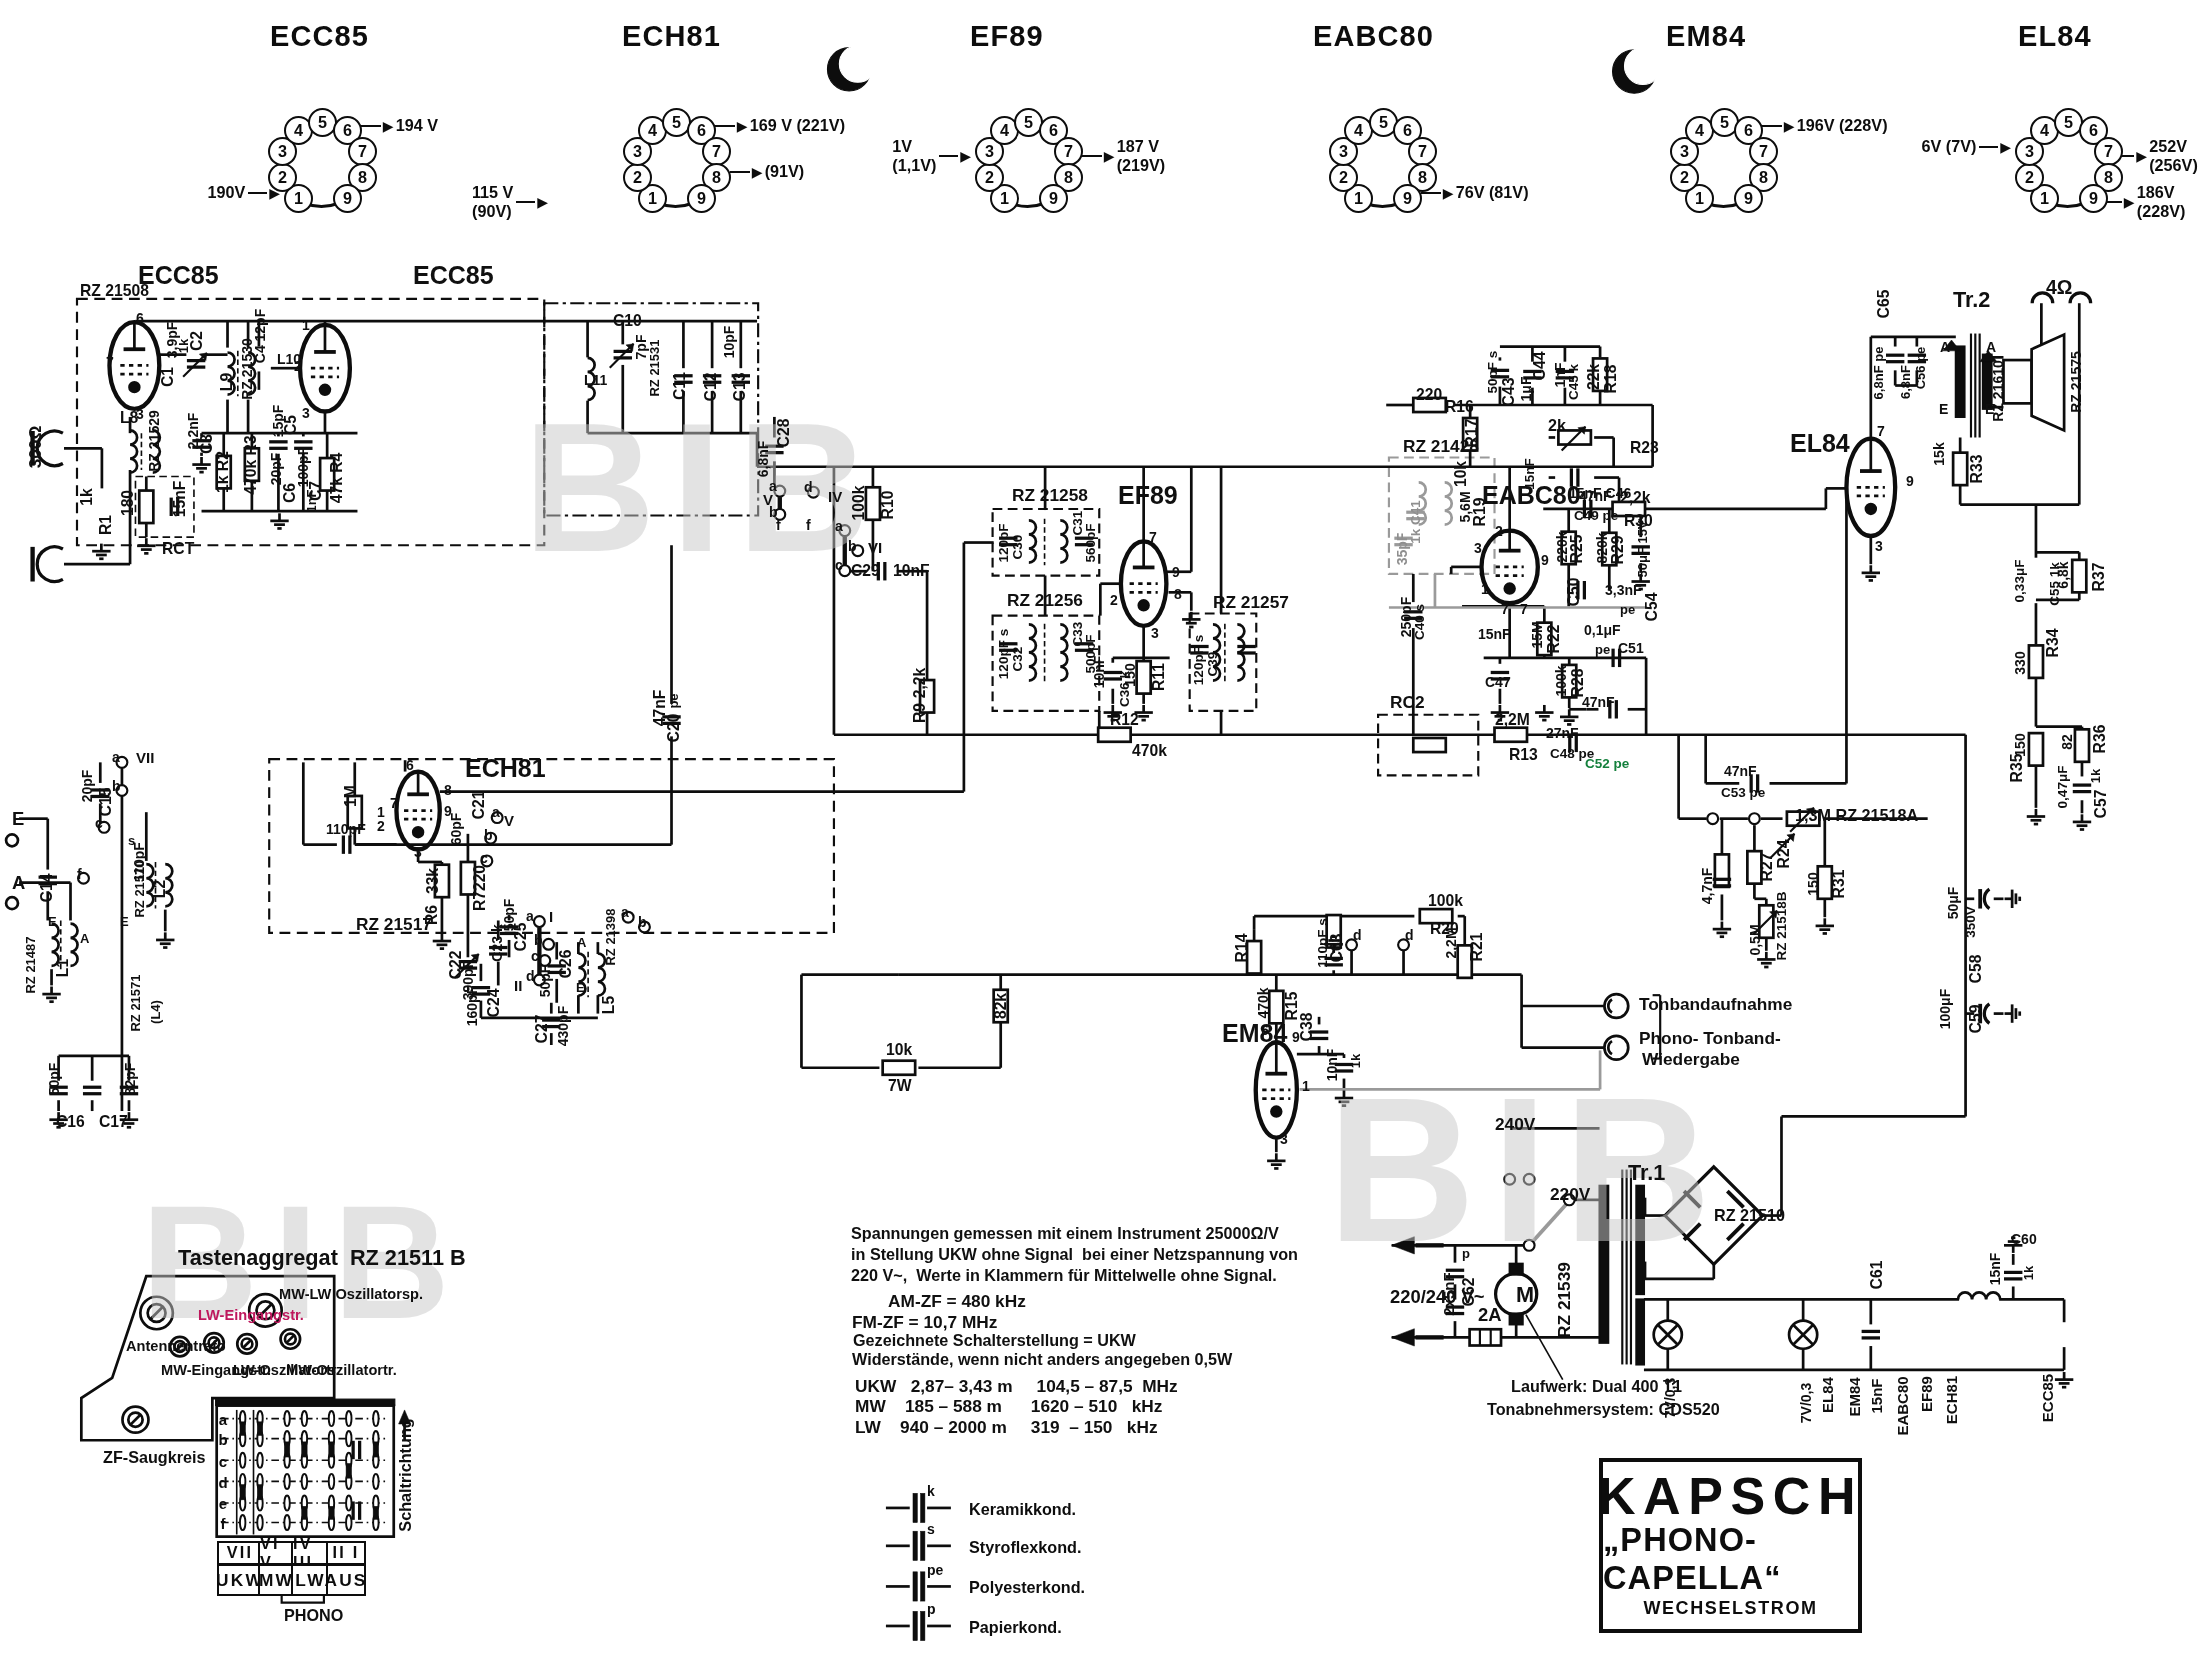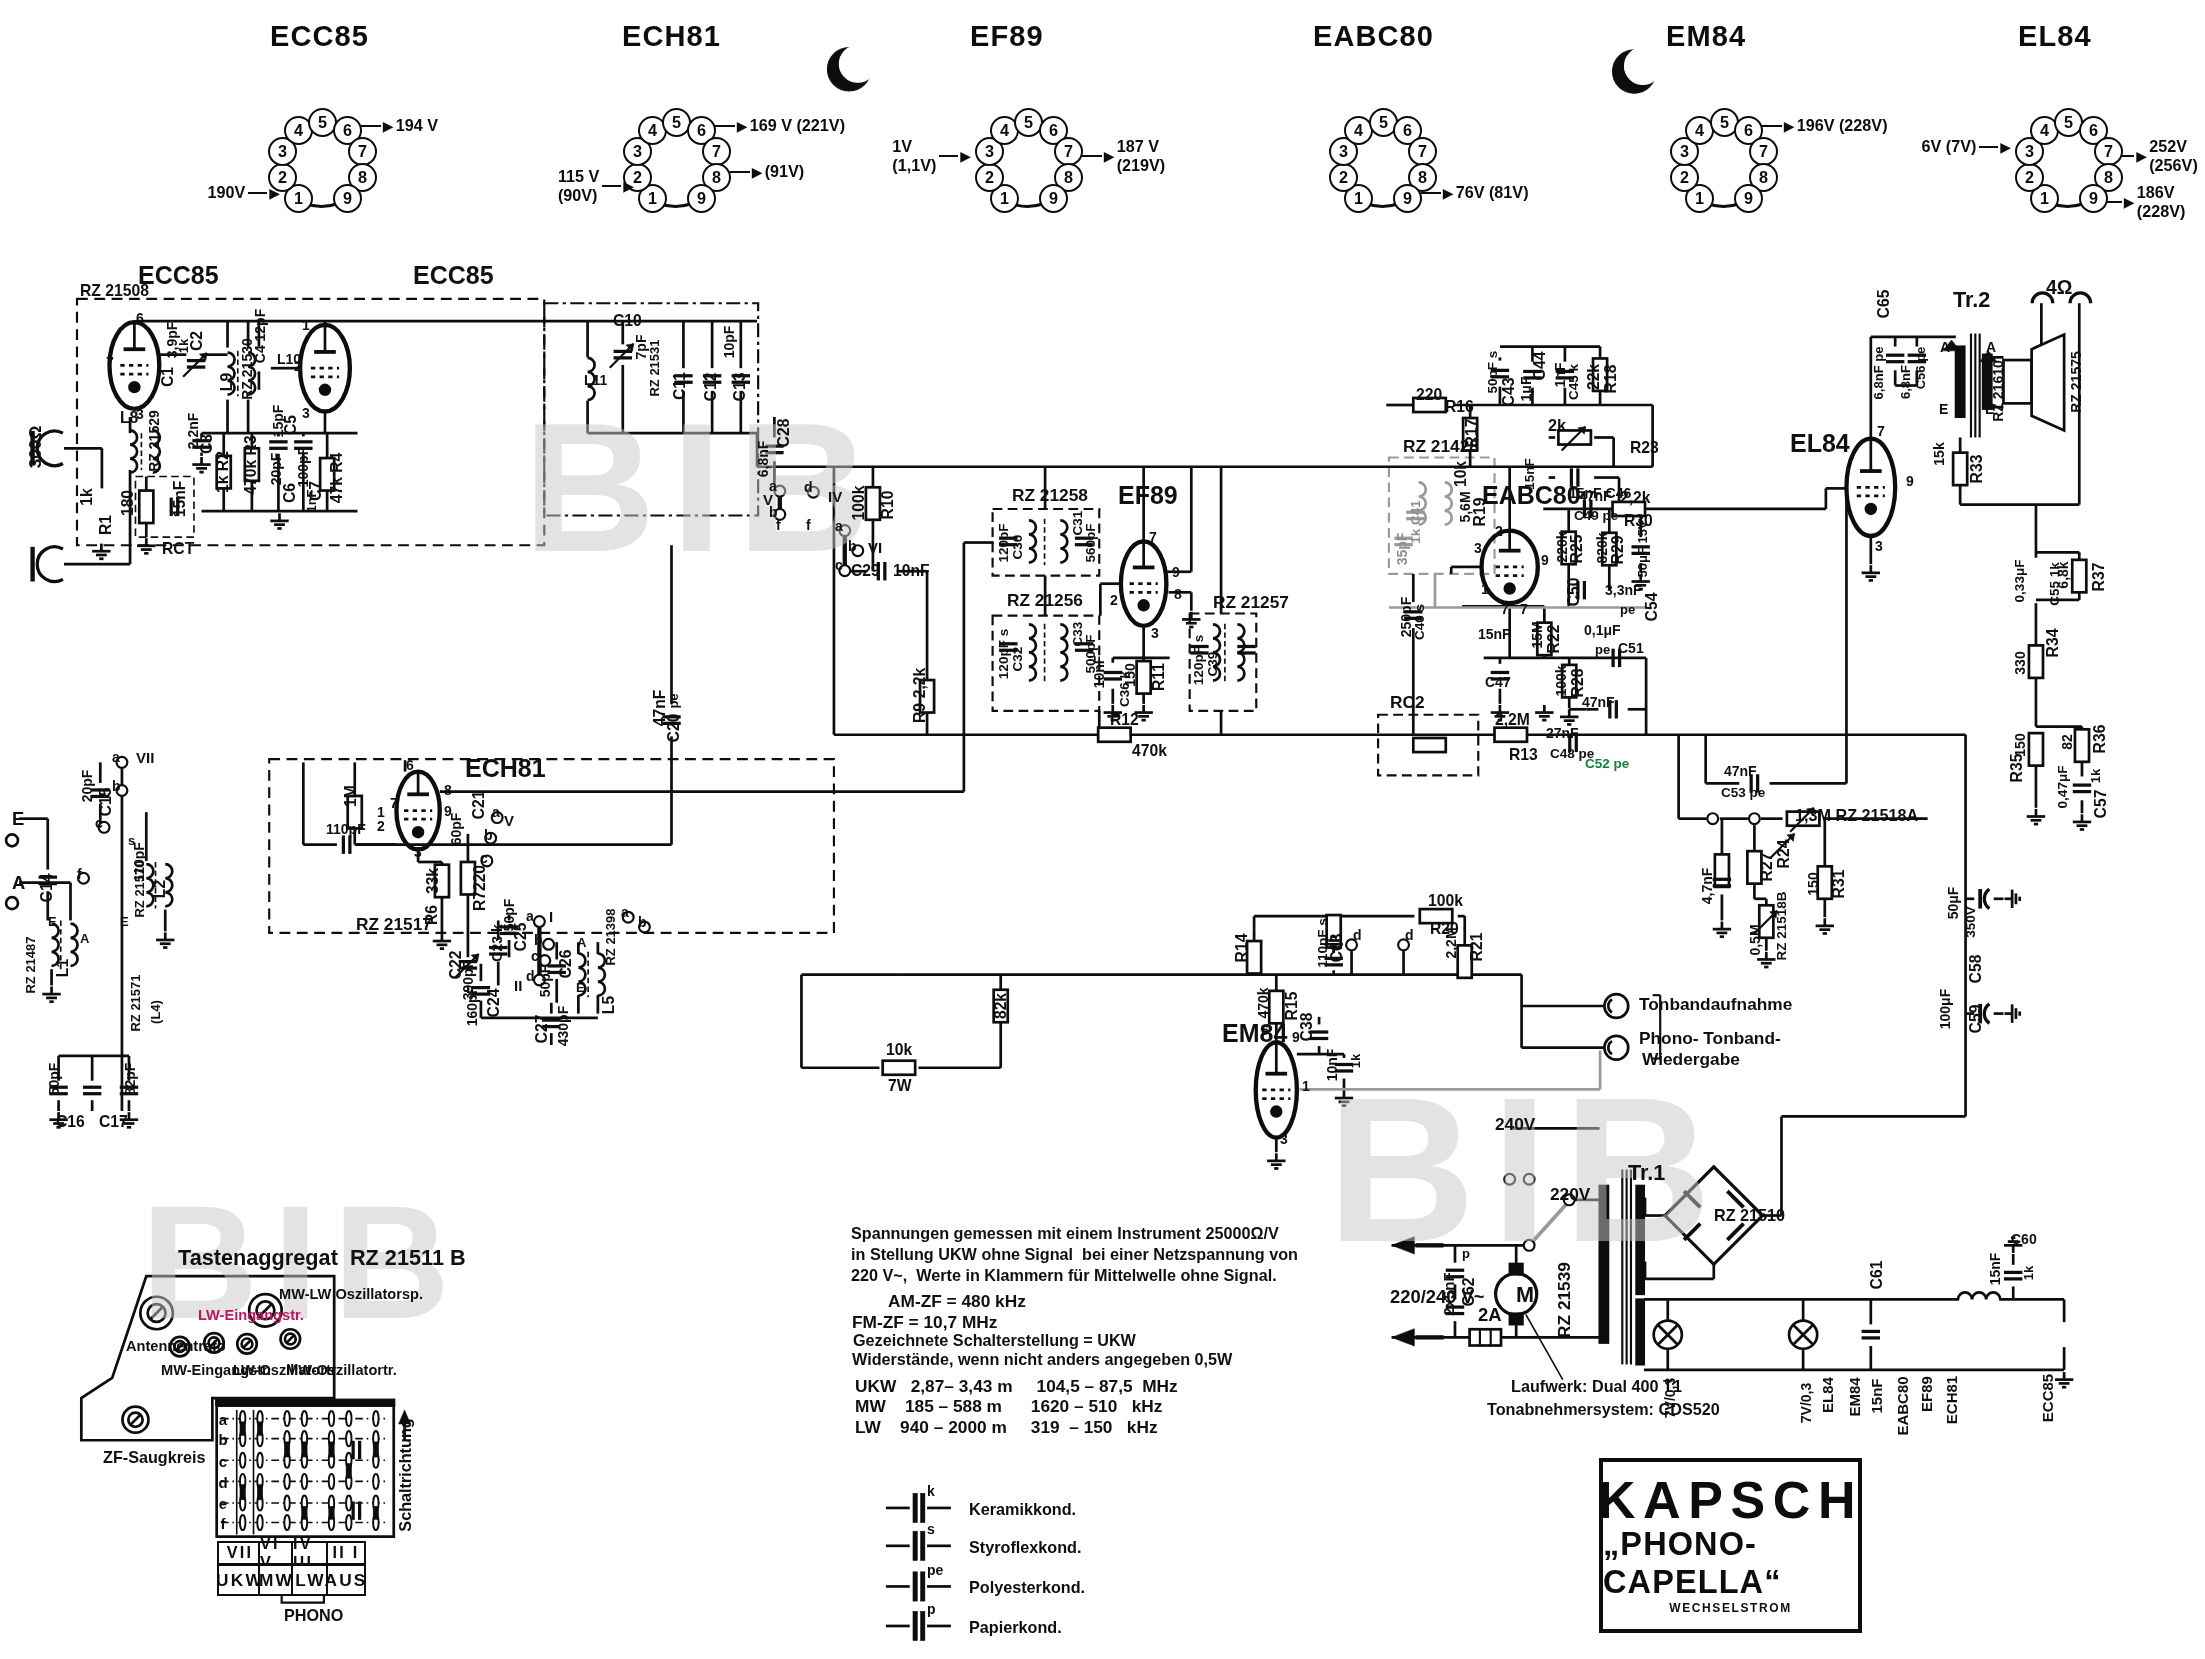--- a/index.html
+++ b/index.html
@@ -17,21 +17,21 @@
   .note .ln{display:inline-block;width:19.5px;border-top:2.7px solid #0d0d0d;}
   .note .ah{font-size:14px;line-height:1;}
   .note .tx{white-space:pre-line;}
   .mxcell{position:absolute;border:2.2px solid #0d0d0d;background:#fff;display:flex;align-items:center;justify-content:center;
           font-weight:900;color:#0d0d0d;font-size:16.2px;letter-spacing:2.2px;}
   .rowletter{position:absolute;font-weight:900;font-size:15px;color:#0d0d0d;transform:translate(-50%,-50%);}
   #logo{position:absolute;left:1599px;top:1458px;width:255px;height:167px;border:4.9px solid #0d0d0d;background:#fff;
         display:flex;flex-direction:column;align-items:center;justify-content:center;}
   #logo .brand{font-weight:900;font-size:52px;letter-spacing:7.6px;color:#0d0d0d;line-height:1;}
   #logo .model{font-weight:900;font-size:32.5px;letter-spacing:1.1px;color:#0d0d0d;line-height:1.15;}
-  #logo .sub{font-weight:700;font-size:12px;letter-spacing:1.6px;color:#0d0d0d;line-height:1.3;text-align:center;}
+  #logo .sub{font-weight:700;font-size:18px;letter-spacing:1.6px;color:#0d0d0d;line-height:1.3;text-align:center;}
   .legrow{position:absolute;font-weight:700;font-size:16.2px;color:#0d0d0d;}
 </style>
 </head>
 <body>
 
 <div id="stage">
   <svg id="art" width="2205" height="1659" viewBox="0 0 4072 3064">
       <rect x="142" y="552" width="863" height="455" stroke="#0d0d0d" stroke-width="4" fill="none" stroke-dasharray="20,12"></rect>
       <rect x="1005" y="560" width="395" height="392" stroke="#0d0d0d" stroke-width="4" fill="none" stroke-dasharray="26,8,6,8"></rect>
       <rect x="497" y="1402" width="1043" height="321" stroke="#0d0d0d" stroke-width="4" fill="none" stroke-dasharray="20,12"></rect>
@@ -1337,21 +1337,21 @@
       <div class="note" style="left: 715px; top: 116px;">
         <span class="ln"></span>
         <span class="ah">▶</span>
         <span class="tx">169 V (221V)</span>
       </div>
       <div class="note" style="left: 730px; top: 162px;">
         <span class="ln"></span>
         <span class="ah">▶</span>
         <span class="tx">(91V)</span>
       </div>
-      <div class="note" style="left: 472px; top: 167px; width: 162px; justify-content: flex-end;">
+      <div class="note" style="left: 472px; top: 183px; width: 162px; ">
         <span class="tx">115 V
 (90V)</span>
         <span class="ln"></span>
         <span class="ah">▶</span>
       </div>
       <div class="tubetitle" style="left: 970px; top: 19.5px;">EF89</div>
       <div class="ring" style="left: 983px; top: 119px; width: 83px; height: 83px;"></div>
       <div class="pinc" style="left: 990px; top: 184px;">1</div>
       <div class="pinc" style="left: 975px; top: 163px;">2</div>
       <div class="pinc" style="left: 975px; top: 137px;">3</div>

